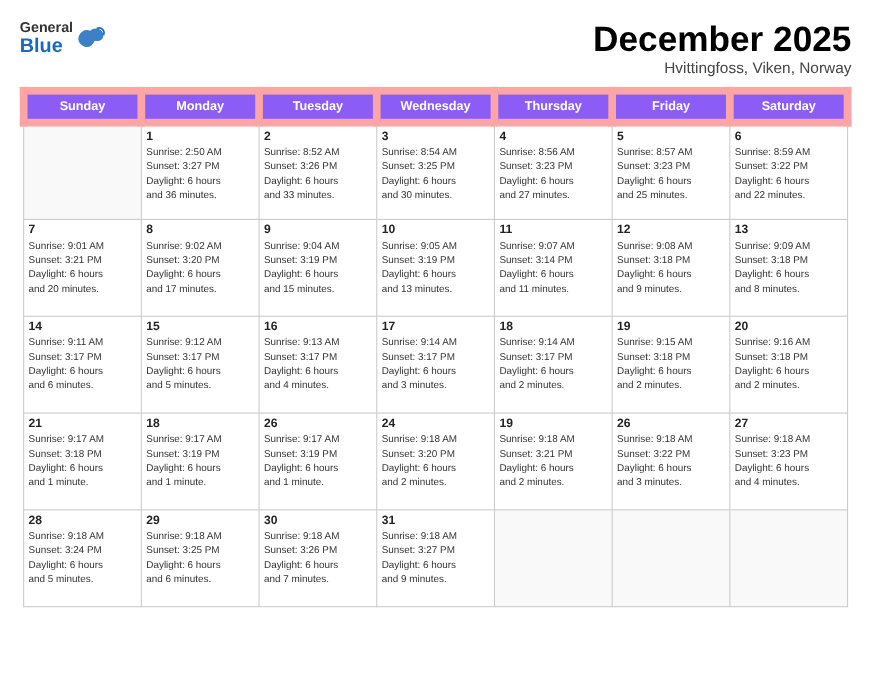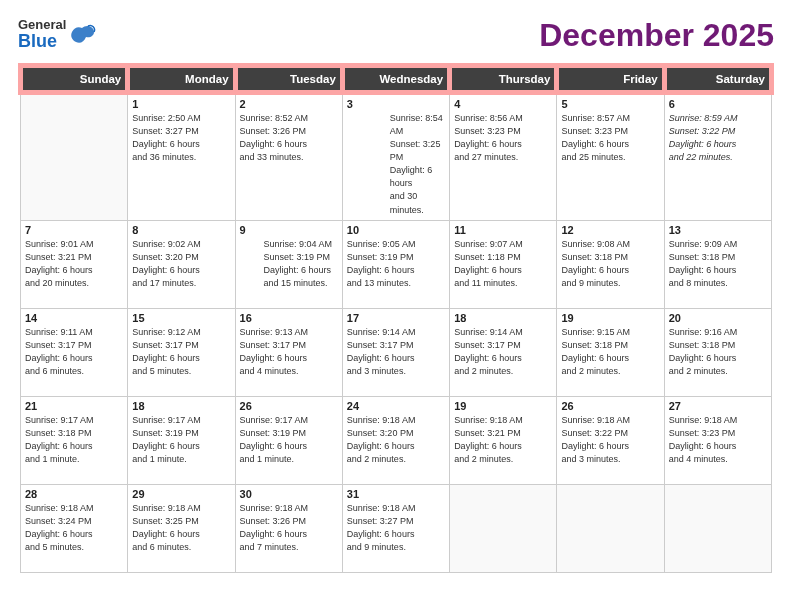--- a/index.html
+++ b/index.html
@@ -41,40 +41,40 @@
     .logo-bird {
       width: 28px;
       height: 22px;
     }
     .title-block {
       text-align: right;
     }
     .month-title {
       font-size: 32px;
       font-weight: bold;
-      color: #701a75;
+      color: #000000;
       line-height: 1.1;
     }
     .location {
       font-size: 14px;
       color: #444;
     }
     table {
       width: 100%;
       border-collapse: collapse;
       table-layout: fixed;
     }
     thead tr th {
-      background-color: #404040;
+      background-color: #8b5cf6;
       color: #fff;
       font-size: 11.5px;
       font-weight: bold;
       padding: 5px 4px;
-      text-align: right;
-      border: 5px solid #fca5a5;
+      text-align: center;
+      border: 7px solid #fca5a5;
     }
     tbody tr td {
       border: 1px solid #ccc;
       vertical-align: top;
       padding: 3px 4px;
       font-size: 9px;
       color: #333;
       height: 88px;
       width: 14.28%;
     }
@@ -104,20 +104,21 @@
         <span class="general">General</span>
         <span class="blue">Blue</span>
       </div>
       <svg class="logo-bird" viewBox="0 0 28 22" xmlns="http://www.w3.org/2000/svg">
         <path d="M14 4 C18 0, 26 2, 26 8 C26 12, 22 14, 18 13 C16 18, 12 20, 8 18 C4 16, 2 12, 4 8 C6 4, 10 2, 14 4Z" fill="#1a6abf" opacity="0.85"></path>
         <path d="M20 2 C24 0, 28 4, 26 8" fill="none" stroke="#1a6abf" stroke-width="1.5"></path>
       </svg>
     </div>
     <div class="title-block">
       <div class="month-title">December 2025</div>
+      <div class="location">Hvittingfoss, Viken, Norway</div>
     </div>
   </div>
 
   <table>
     <thead>
       <tr>
       <th>Sunday</th>
           <th>Monday</th>
           <th>Tuesday</th>
           <th>Wednesday</th>
@@ -138,42 +139,42 @@
           </td>
           <td>
             <span class="day-num">2</span>
             <div class="day-info" style="white-space: pre-line;">Sunrise: 8:52 AM
 Sunset: 3:26 PM
 Daylight: 6 hours
 and 33 minutes.</div>
           </td>
           <td>
             <span class="day-num">3</span>
-            <div class="day-info" style="white-space: pre-line; margin-left: 43px;">Sunrise: 8:54 AM
+            <div class="day-info" style="white-space: pre-line;">Sunrise: 8:54 AM
 Sunset: 3:25 PM
 Daylight: 6 hours
 and 30 minutes.</div>
           </td>
           <td>
             <span class="day-num">4</span>
             <div class="day-info" style="white-space: pre-line;">Sunrise: 8:56 AM
 Sunset: 3:23 PM
 Daylight: 6 hours
 and 27 minutes.</div>
           </td>
           <td>
             <span class="day-num">5</span>
             <div class="day-info" style="white-space: pre-line;">Sunrise: 8:57 AM
 Sunset: 3:23 PM
 Daylight: 6 hours
 and 25 minutes.</div>
           </td>
           <td>
             <span class="day-num">6</span>
-            <div class="day-info" style="white-space: pre-line; font-style: italic;">Sunrise: 8:59 AM
+            <div class="day-info" style="white-space: pre-line;">Sunrise: 8:59 AM
 Sunset: 3:22 PM
 Daylight: 6 hours
 and 22 minutes.</div>
           </td>
         </tr>
         <tr>
           <td>
             <span class="day-num">7</span>
             <div class="day-info" style="white-space: pre-line;">Sunrise: 9:01 AM
 Sunset: 3:21 PM
@@ -182,36 +183,36 @@
           </td>
           <td>
             <span class="day-num">8</span>
             <div class="day-info" style="white-space: pre-line;">Sunrise: 9:02 AM
 Sunset: 3:20 PM
 Daylight: 6 hours
 and 17 minutes.</div>
           </td>
           <td>
             <span class="day-num">9</span>
-            <div class="day-info" style="white-space: pre-line; margin-left: 24px;">Sunrise: 9:04 AM
+            <div class="day-info" style="white-space: pre-line;">Sunrise: 9:04 AM
 Sunset: 3:19 PM
 Daylight: 6 hours
 and 15 minutes.</div>
           </td>
           <td>
             <span class="day-num">10</span>
             <div class="day-info" style="white-space: pre-line;">Sunrise: 9:05 AM
 Sunset: 3:19 PM
 Daylight: 6 hours
 and 13 minutes.</div>
           </td>
           <td>
             <span class="day-num">11</span>
             <div class="day-info" style="white-space: pre-line;">Sunrise: 9:07 AM
-Sunset: 1:18 PM
+Sunset: 3:14 PM
 Daylight: 6 hours
 and 11 minutes.</div>
           </td>
           <td>
             <span class="day-num">12</span>
             <div class="day-info" style="white-space: pre-line;">Sunrise: 9:08 AM
 Sunset: 3:18 PM
 Daylight: 6 hours
 and 9 minutes.</div>
           </td>

